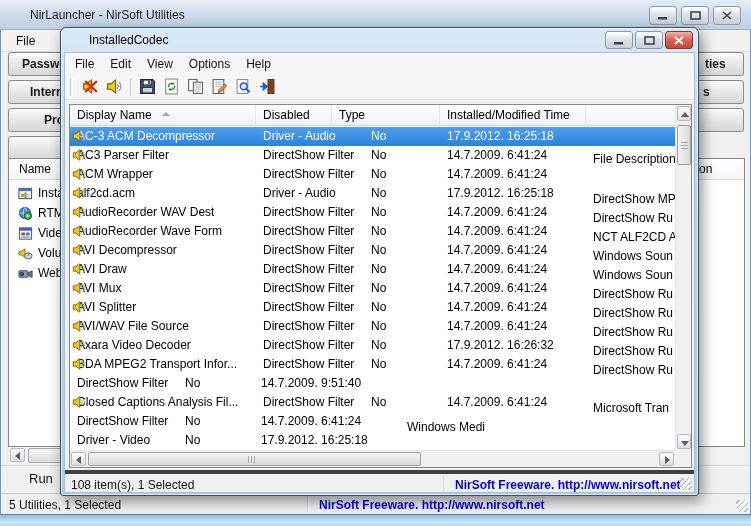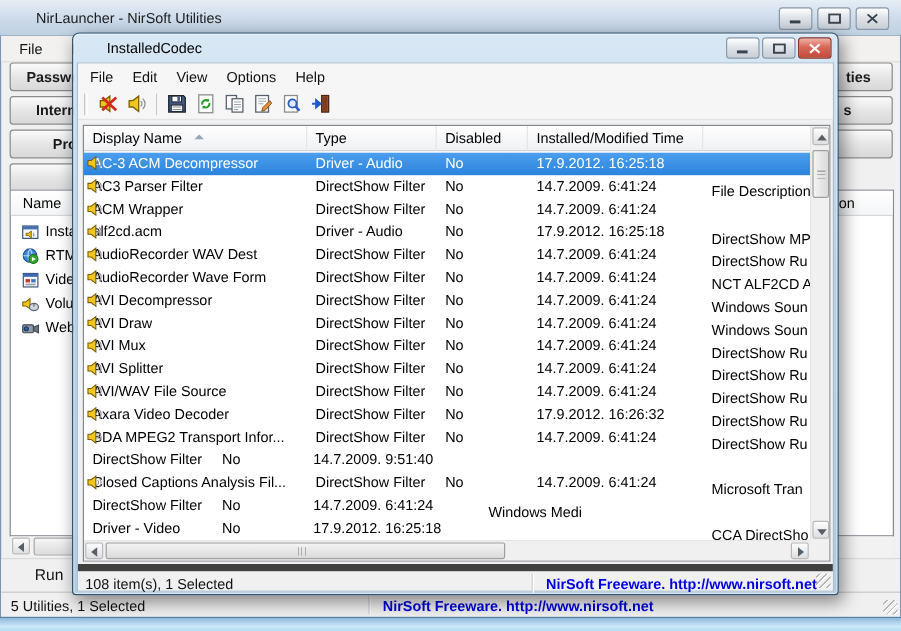--- a/index.html
+++ b/index.html
@@ -105,21 +105,21 @@
   .tri.t-right{left:5px;top:3px;border-top:4px solid transparent;border-bottom:4px solid transparent;border-left:5px solid #55606b;}
   .vthumb{position:absolute;left:1px;top:20px;width:14px;height:40px;background:linear-gradient(90deg,#f4f4f4,#dadada);
     border:1px solid #9e9e9e;border-radius:2px;}
   .hthumb{position:absolute;left:18px;top:1px;width:55%;height:14px;background:linear-gradient(#f4f4f4,#dadada);
     border:1px solid #9e9e9e;border-radius:2px;}
   .vthumb::after{content:"";position:absolute;left:3px;top:16px;width:7px;height:7px;
     background:repeating-linear-gradient(#aaa,#aaa 1px,transparent 1px,transparent 3px);}
   .hthumb::after{content:"";position:absolute;top:3px;left:48%;width:7px;height:7px;
     background:repeating-linear-gradient(90deg,#aaa,#aaa 1px,transparent 1px,transparent 3px);}
   
-  .cw-status{position:absolute;left:0;bottom:0;width:100%;height:22px;background:#f0f0f0;border-top:6px solid #404040;}
+  .cw-status{position:absolute;left:0;bottom:0;width:100%;height:22px;background:#f0f0f0;border-top:4px solid #404040;}
   .cw-status-left{position:absolute;left:6px;top:4px;color:#111;}
   .cw-statdiv{left:378px;}
   .cw-status-right{position:absolute;left:390px;top:4px;}
 </style>
 </head>
 <body>
 
 <div id="screen">
 
   <div>
@@ -345,22 +345,22 @@
               <rect x="8.5" y="1.5" width="5.5" height="13" fill="#9c5130" stroke="#4d2410"></rect>
               <rect x="9.6" y="2.6" width="3.3" height="10.8" fill="#7e3c1e"></rect>
               <path d="M1 8h5.5M4.2 5.2L7.5 8l-3.3 2.8z" stroke="#1c58c8" stroke-width="1.6" fill="#1c58c8"></path>
             </svg>
           </button>
         </div>
 
       <div class="lv">
         <div class="lv-header" id="lv-header">
             <div class="hcell col0"><span>Display Name</span><i class="sort-arrow"></i></div>
+            <div class="hcell col2"><span>Disabled</span></div>
             <div class="hcell col1"><span>Type</span></div>
-            <div class="hcell col2"><span>Disabled</span></div>
             <div class="hcell col3"><span>Installed/Modified Time</span></div>
             <div class="hcell col4"><span>File Description</span></div>
           </div>
         <div id="lv-rows">
             <div class="lrow selected">
               <div class="cell col0"><svg viewBox="0 0 16 16" class="row-ic">
                   <path d="M1.5 5.5h3L9 2v12L4.5 10.5h-3z" fill="#f2c71d" stroke="#7a5c00" stroke-width="1"></path>
                   <path d="M10.5 5.8c1.4 1.1 1.4 3.3 0 4.4" stroke="#909090" fill="none"></path>
                   <path d="M12.2 4c2.4 2.1 2.4 5.9 0 8" stroke="#909090" fill="none"></path>
                 </svg><span>AC-3 ACM Decompressor</span></div>
@@ -508,21 +508,20 @@
             </div>
             <div class="lrow">
               <div class="cell col0"><svg viewBox="0 0 16 16" class="row-ic">
                   <path d="M1.5 5.5h3L9 2v12L4.5 10.5h-3z" fill="#f2c71d" stroke="#7a5c00" stroke-width="1"></path>
                   <path d="M10.5 5.8c1.4 1.1 1.4 3.3 0 4.4" stroke="#909090" fill="none"></path>
                   <path d="M12.2 4c2.4 2.1 2.4 5.9 0 8" stroke="#909090" fill="none"></path>
                 </svg><span>Closed Captions Analysis Fil...</span></div>
               <div class="cell col1">DirectShow Filter</div>
               <div class="cell col2">No</div>
               <div class="cell col3">14.7.2009. 6:41:24</div>
-              <div class="cell col4">CCA DirectSho</div>
             </div>
             <div class="lrow">
               <div class="cell col1">DirectShow Filter</div>
               <div class="cell col2">No</div>
               <div class="cell col3">14.7.2009. 6:41:24</div>
               <div class="cell col4">DirectShow Ru</div>
             </div>
             <div class="lrow">
               <div class="cell col1">Driver - Video</div>
               <div class="cell col2">No</div>

